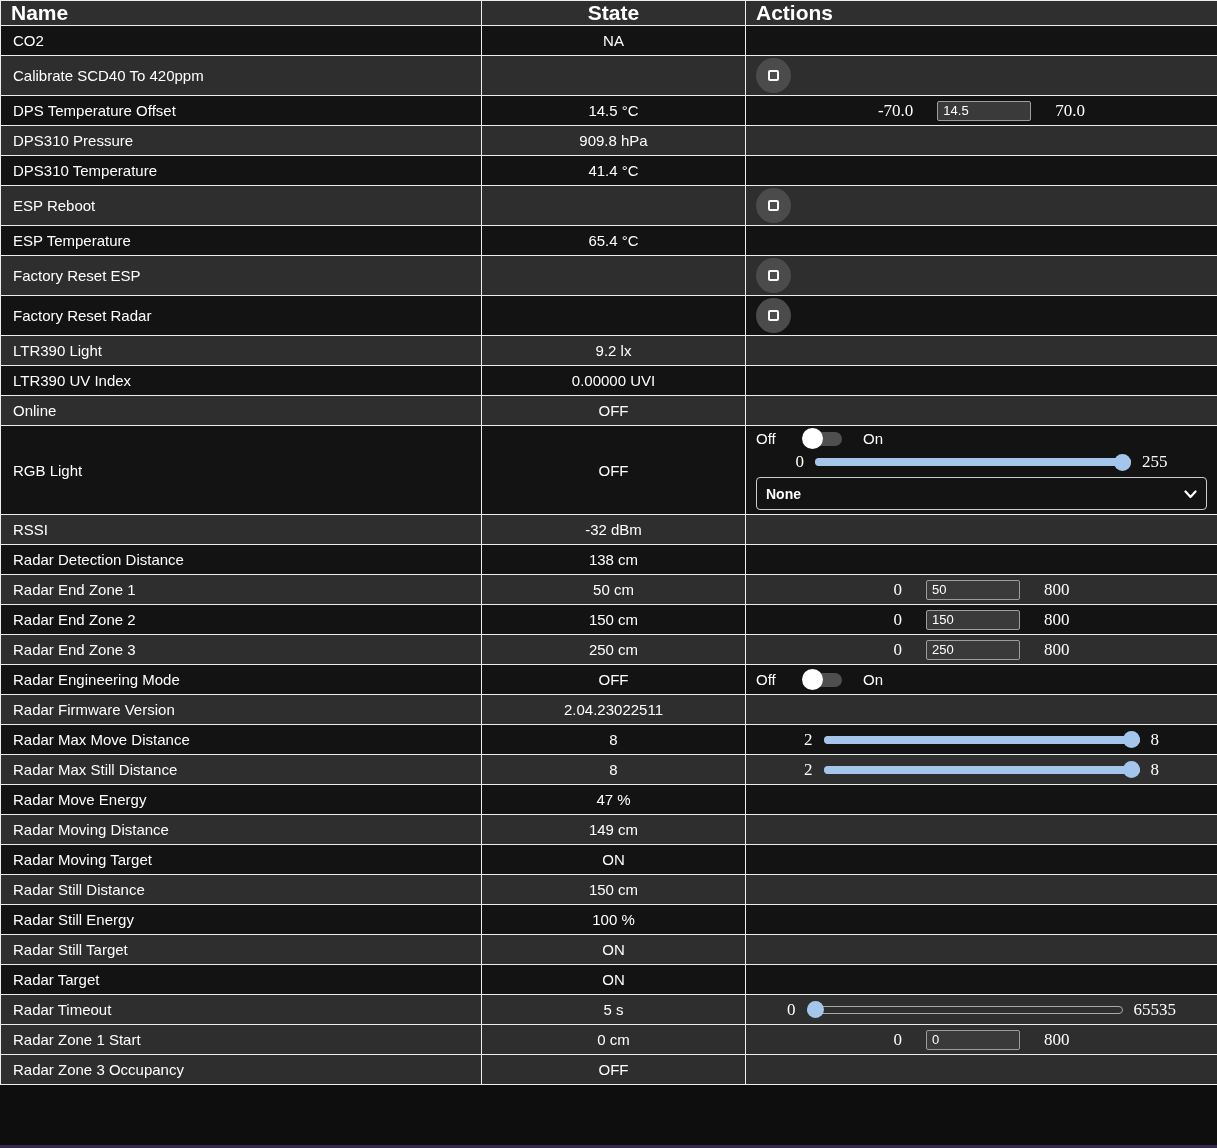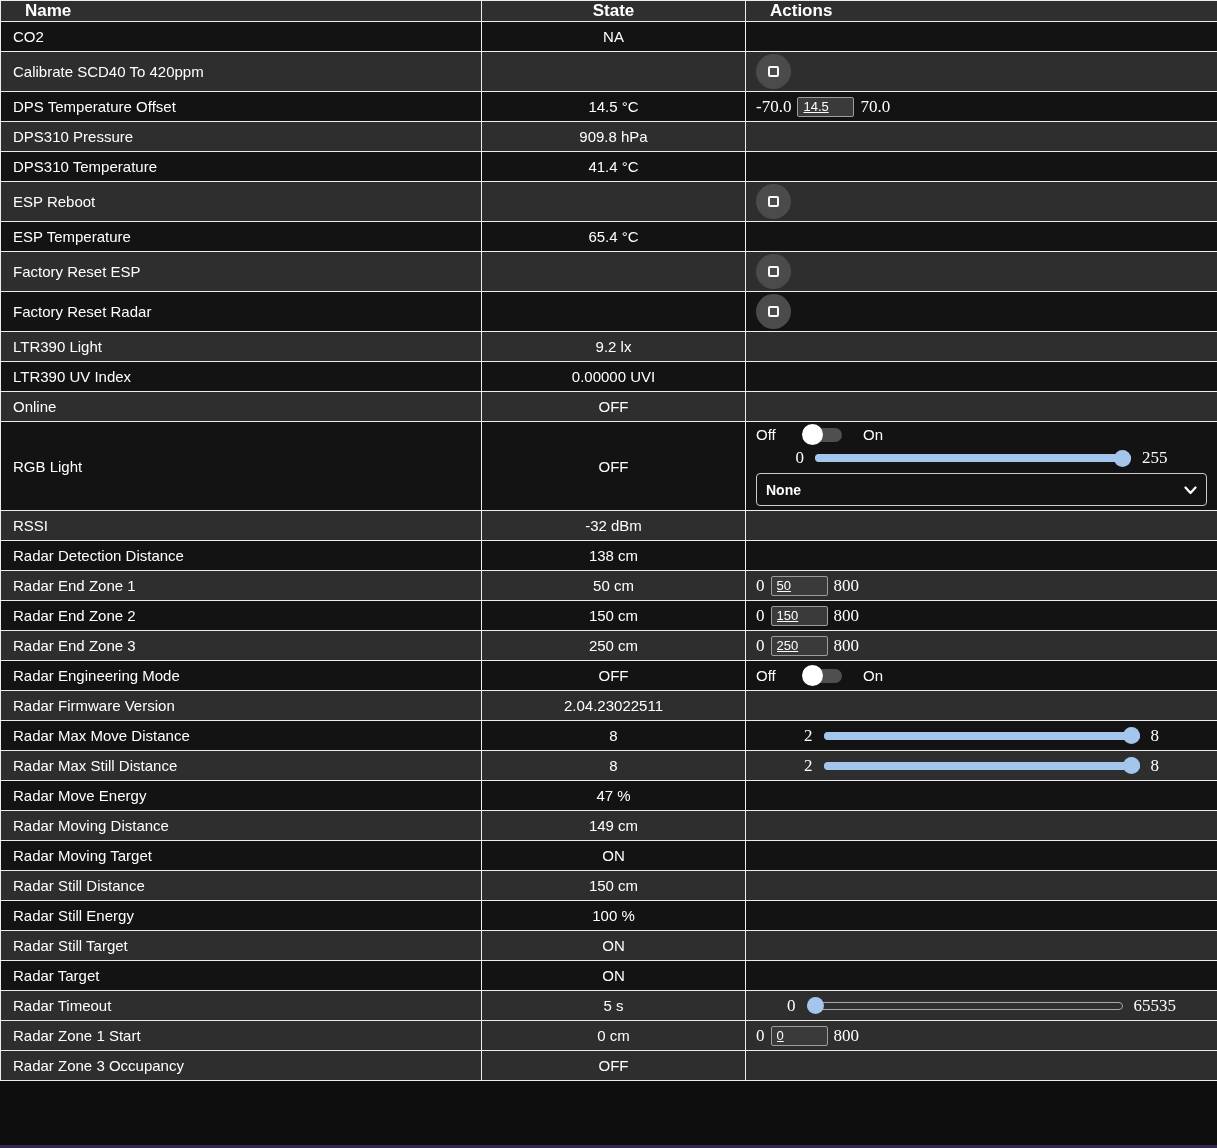--- a/index.html
+++ b/index.html
@@ -15,24 +15,24 @@
     border-collapse: collapse;
     width: 1217px;
     table-layout: fixed;
   }
   col.c-name { width: 481px; }
   col.c-state { width: 264px; }
   col.c-actions { width: 472px; }
   th, td { border: 1px solid #ededed; }
   thead th {
     background: #2f2f2f;
-    font-size: 17px;
+    font-size: 21px;
     font-weight: bold;
     height: 20px;
-    padding: 0 24px;
+    padding: 0 10px;
   }
   th.h-name, th.h-actions { text-align: left; }
   th.h-state { }
 
   tr.dark  td { background: #131313; }
   tr.light td { background: #2e2e2e; }
   tr.r-std { height: 30px; }
   tr.r-btn { height: 40px; margin-top: 36px; }
   tr.r-rgb { height: 74px; }
 
@@ -48,32 +48,31 @@
     padding: 0;
   }
   .square-icon {
     width: 11px; height: 11px;
     border: 2px solid #fafafa; border-radius: 2px;
     display: block; background: transparent;
   }
 
   
   .num-group {
-    display: flex; align-items: center; gap: 6px;
+    display: flex; align-items: center; justify-content: center; gap: 24px;
   }
   .minmax {
     font-family: "Liberation Serif", serif;
     font-size: 17px; color: #ffffff; white-space: nowrap;
   }
   .num-input {
-    width: 57px; height: 20px;
+    width: 94px; height: 20px;
     background: #3a3a3a; border: 1px solid #9d9d9d; border-radius: 2px;
     color: #ffffff; font-size: 13px; font-family: "Liberation Sans", sans-serif;
     padding: 1px 5px;
-    text-decoration: underline;
   }
 
   
   .slider-group {
     display: flex; align-items: center; justify-content: center; gap: 11px;
   }
   .track {
     position: relative; width: 316px; height: 8px; cursor: pointer;
   }
   .track-base {

